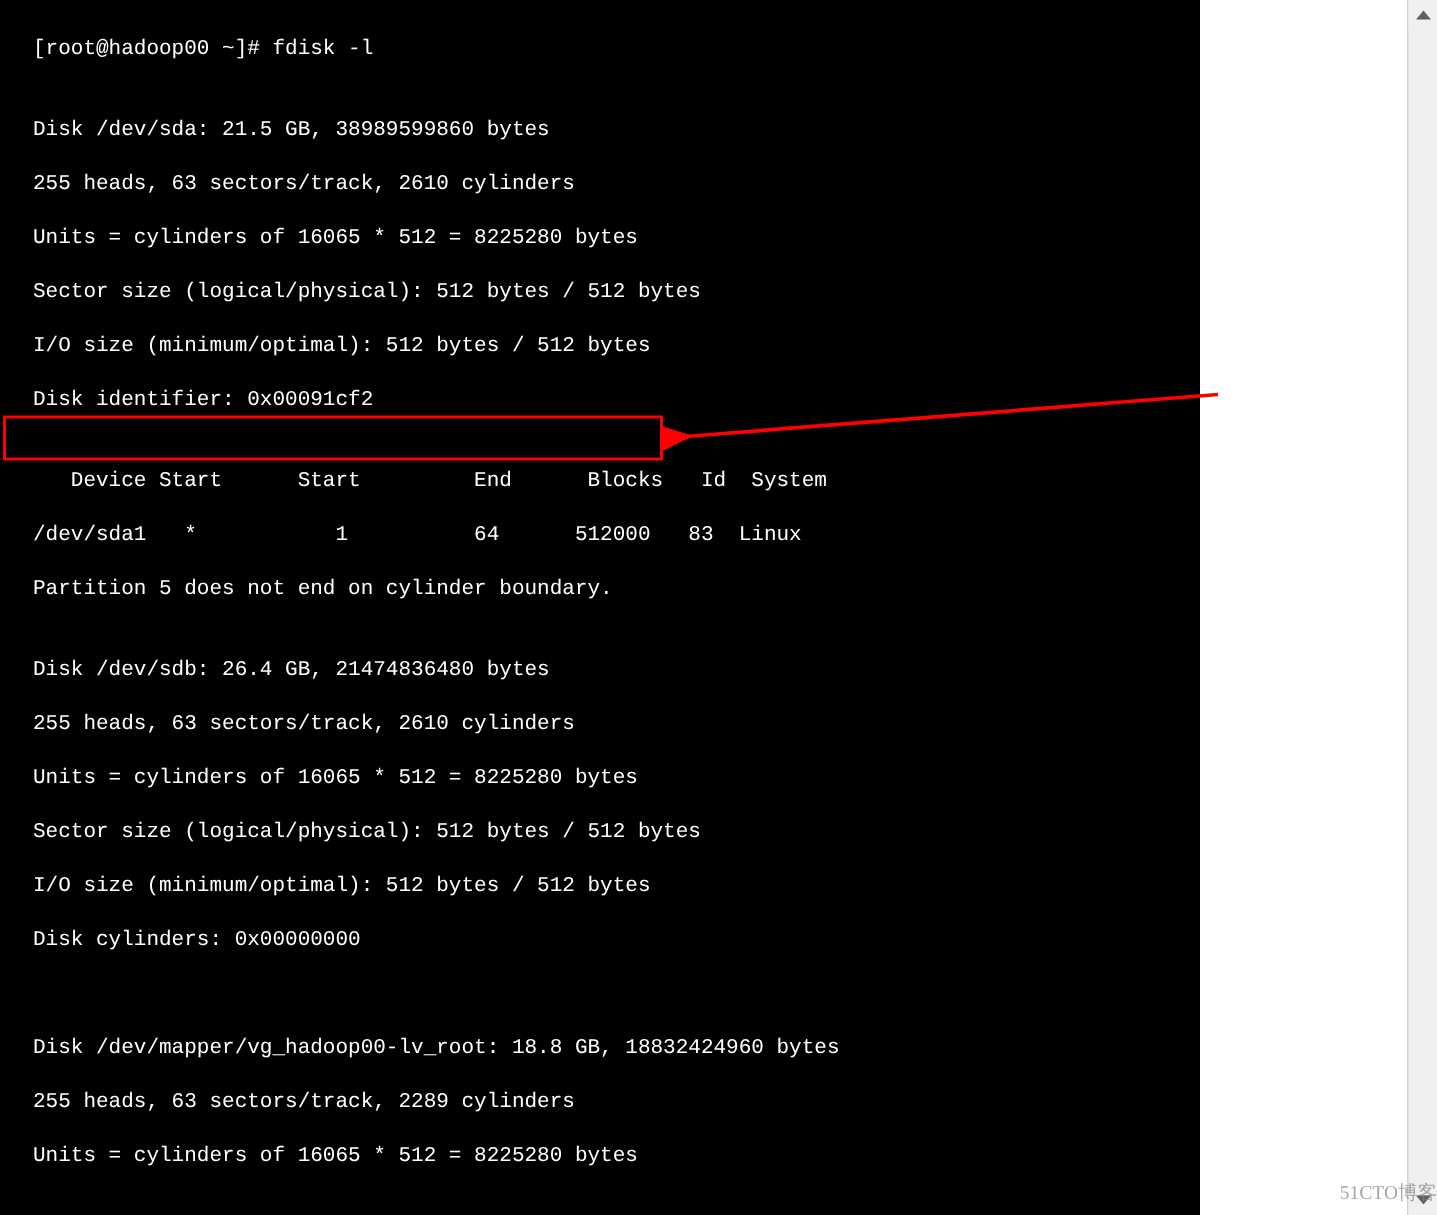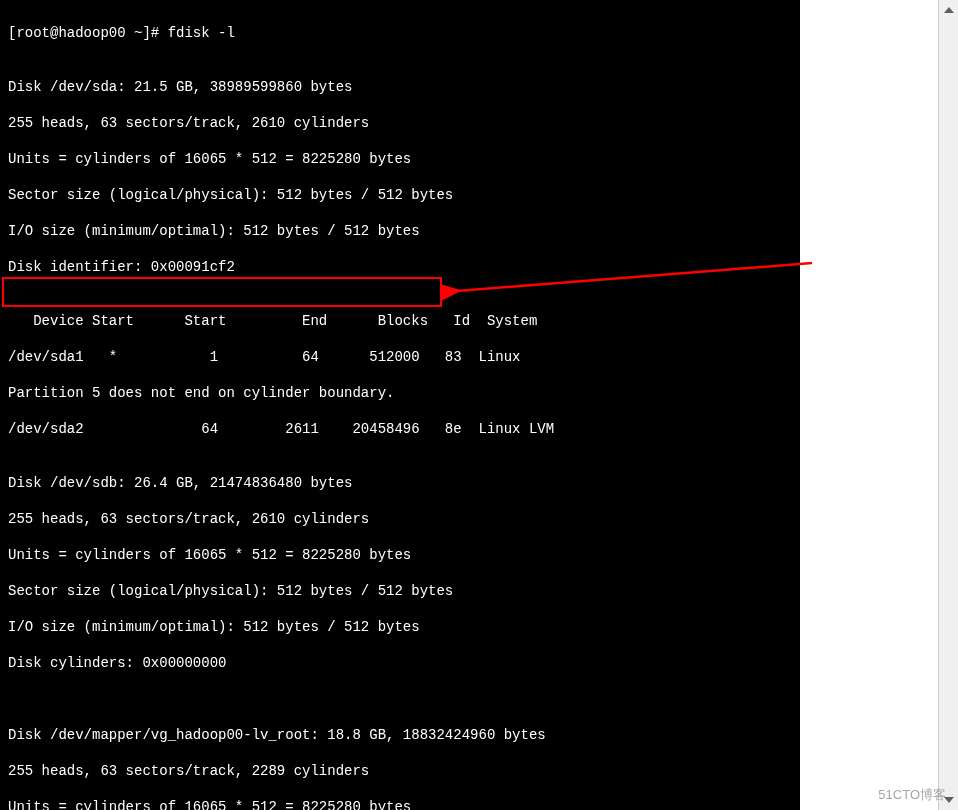--- a/index.html
+++ b/index.html
@@ -10,21 +10,21 @@
     width: 958px;
     height: 810px;
     position: relative;
     overflow: hidden;
   }
   .terminal {
     background: #000000;
     color: #ffffff;
     width: 800px;
     height: 810px;
-    padding: 6px 8px;
+    padding: 6px 22px;
     white-space: pre;
     line-height: 18px;
     position: relative;
   }
   .scrollbar {
     position: absolute;
     right: 0;
     top: 0;
     width: 20px;
     height: 810px;
@@ -74,24 +74,24 @@
   .arrow-svg {
     position: absolute;
     left: 442px;
     top: 255px;
     width: 400px;
     height: 60px;
     pointer-events: none;
   }
   .watermark {
     position: absolute;
-    right: 12px;
+    right: 0;
     bottom: 6px;
     color: #808080;
-    font-family: Liberation Sans, sans-serif;
+    font-family: Liberation Serif, serif;
     font-size: 13px;
     opacity: 0.7;
   }
   .line { display: block; }
 </style>
 </head>
 <body>
 
 <div class="terminal">
 <span class="line"><span>[root@hadoop00 ~]# </span><span>fdisk -l</span></span>
@@ -99,21 +99,20 @@
 <span class="line">Disk /dev/sda: 21.5 GB, 38989599860 bytes</span>
 <span class="line">255 heads, 63 sectors/track, 2610 cylinders</span>
 <span class="line">Units = cylinders of 16065 * 512 = 8225280 bytes</span>
 <span class="line">Sector size (logical/physical): 512 bytes / 512 bytes</span>
 <span class="line">I/O size (minimum/optimal): 512 bytes / 512 bytes</span>
 <span class="line">Disk identifier: 0x00091cf2</span>
 <span class="line"></span>
 <span class="line">   Device Start      Start         End      Blocks   Id  System</span>
 <span class="line">/dev/sda1   *           1          64      512000   83  Linux</span>
 <span class="line">Partition 5 does not end on cylinder boundary.</span>
-<span class="line">/dev/sda2              64        2611    20458496   8e  Linux LVM</span>
 <span class="line"></span>
 <span class="line">Disk /dev/sdb: 26.4 GB, 21474836480 bytes</span>
 <span class="line">255 heads, 63 sectors/track, 2610 cylinders</span>
 <span class="line">Units = cylinders of 16065 * 512 = 8225280 bytes</span>
 <span class="line">Sector size (logical/physical): 512 bytes / 512 bytes</span>
 <span class="line">I/O size (minimum/optimal): 512 bytes / 512 bytes</span>
 <span class="line">Disk cylinders: 0x00000000</span>
 <span class="line"></span>
 <span class="line"></span>
 <span class="line">Disk /dev/mapper/vg_hadoop00-lv_root: 18.8 GB, 18832424960 bytes</span>

